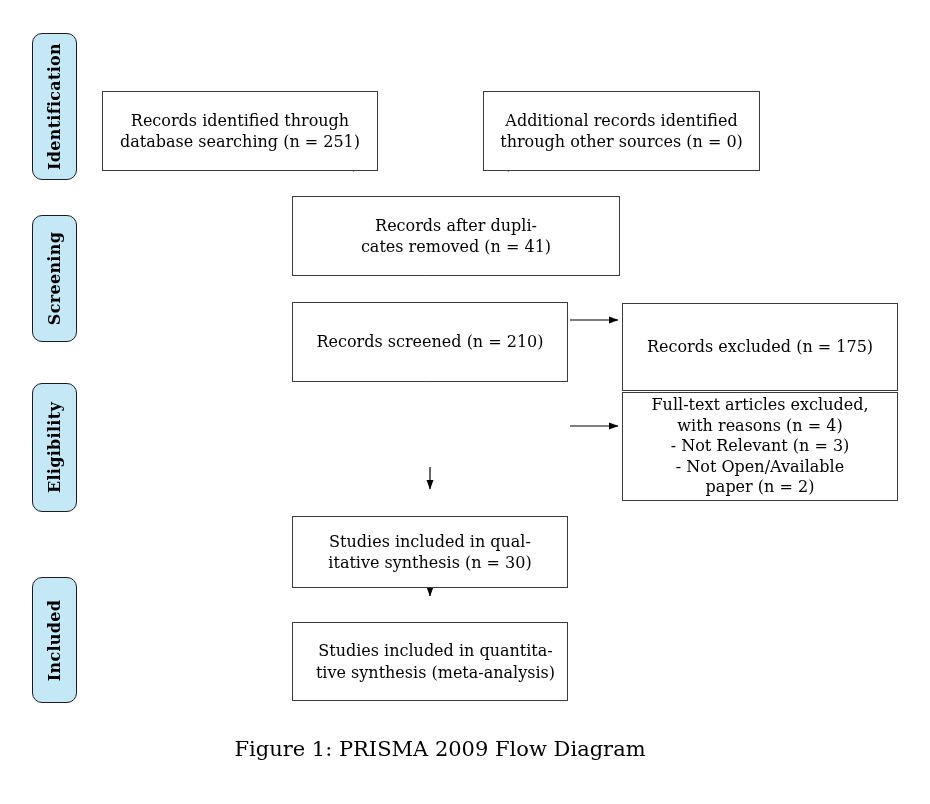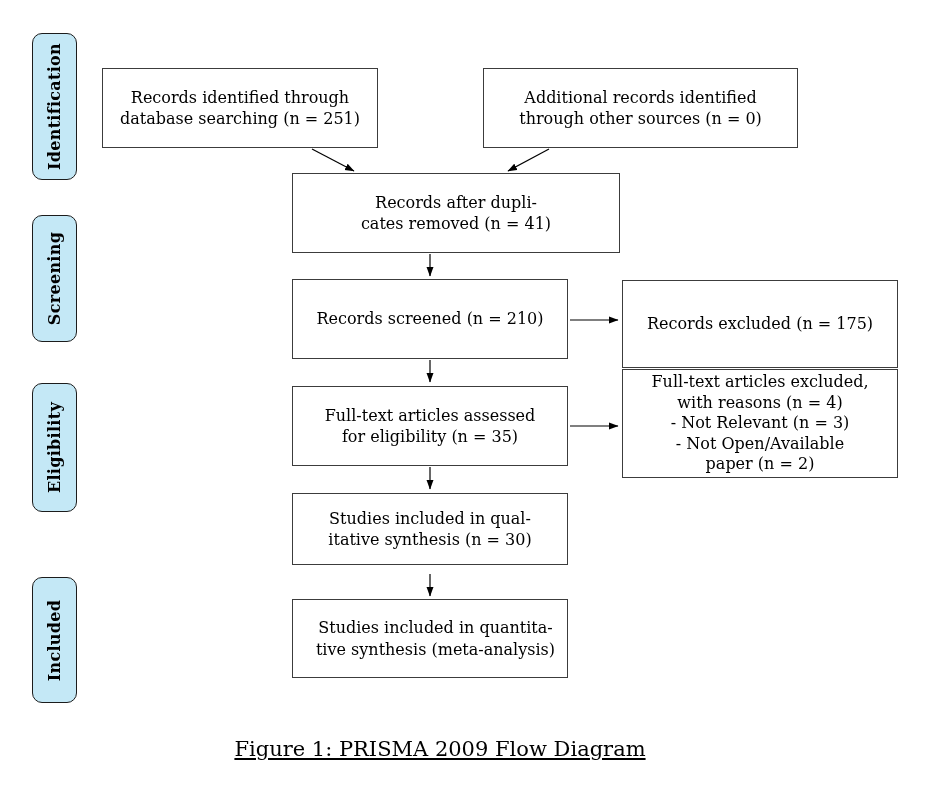--- a/index.html
+++ b/index.html
@@ -28,20 +28,21 @@
     border: 1px solid var(--box-border, #3c3c3c);
     background: #ffffff;
     display: flex;
     align-items: center;
     justify-content: center;
     text-align: center;
     font-size: 16px;
     line-height: 1.32;
     white-space: pre-line;
     padding: 2px 6px;
+    margin-top: 23px;
   }
   .box.tall {
     line-height: 1.28;
   }
   .stage {
     position: absolute;
     box-sizing: border-box;
     border: 1px solid #1c1c1c;
     border-radius: 10px;
     background: var(--stage-fill, #c4e8f6);
@@ -56,25 +57,24 @@
     font-size: 16px;
     letter-spacing: 0.3px;
   }
   .caption {
     position: absolute;
     left: 105px;
     top: 737px;
     width: 670px;
     text-align: center;
     font-size: 21px;
-    text-decoration: underline;
   }
   
   #box-identified        { left: 102px; top: 68px;  width: 276px; height: 80px; }
-  #box-additional        { left: 483px; top: 68px;  width: 315px; height: 80px; }
+  #box-additional        { left: 483px; top: 68px;  width: 277px; height: 80px; }
   #box-deduplicated      { left: 292px; top: 173px; width: 328px; height: 80px; }
   #box-screened          { left: 292px; top: 279px; width: 276px; height: 80px; }
   #box-excluded          { left: 622px; top: 280px; width: 276px; height: 88px; }
   #box-fulltext          { left: 292px; top: 386px; width: 276px; height: 80px; }
   #box-fulltext-excluded { left: 622px; top: 369px; width: 276px; height: 109px; }
   #box-qualitative       { left: 292px; top: 493px; width: 276px; height: 72px; }
   #box-quantitative      { left: 292px; top: 599px; width: 276px; height: 79px; padding-left: 17px; }
   
   #stage-identification  { left: 32px; top: 33px;  width: 45px; height: 147px; }
   #stage-screening       { left: 32px; top: 215px; width: 45px; height: 127px; }
@@ -116,22 +116,20 @@
   </div>
 
   <div class="box" id="box-identified">Records identified through
 database searching (n = 251)</div>
   <div class="box" id="box-additional">Additional records identified
 through other sources (n = 0)</div>
   <div class="box" id="box-deduplicated">Records after dupli-
 cates removed (n = 41)</div>
   <div class="box" id="box-screened">Records screened (n = 210)</div>
   <div class="box" id="box-excluded">Records excluded (n = 175)</div>
-  <div class="box" id="box-fulltext">Full-text articles assessed
-for eligibility (n = 35)</div>
   <div class="box tall" id="box-fulltext-excluded">Full-text articles excluded,
 with reasons (n = 4)
 - Not Relevant (n = 3)
 - Not Open/Available
 paper (n = 2)</div>
   <div class="box" id="box-qualitative">Studies included in qual-
 itative synthesis (n = 30)</div>
   <div class="box" id="box-quantitative">Studies included in quantita-
 tive synthesis (meta-analysis)</div>
 

